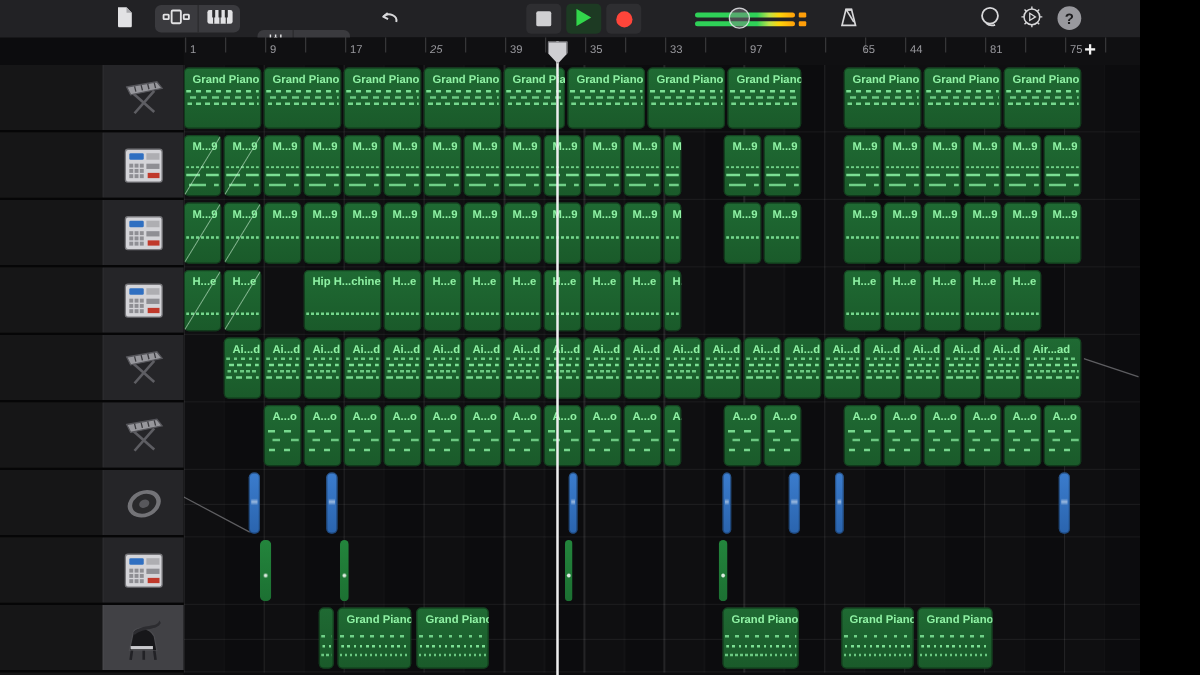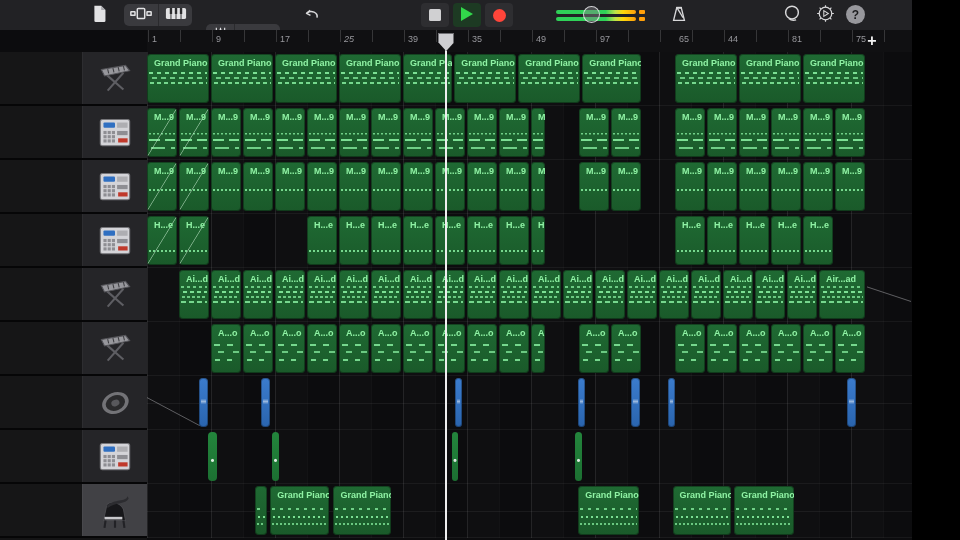--- a/index.html
+++ b/index.html
@@ -255,23 +255,23 @@
       <div class="tick" style="left: 641px;"></div>
       <div class="tick" style="left: 673px;"></div>
       <div class="tick" style="left: 705px;"></div>
       <div class="tick" style="left: 737px;"></div>
       <div class="barnum" style="left: 5px;">1</div>
       <div class="barnum" style="left: 69px;">9</div>
       <div class="barnum" style="left: 133px;">17</div>
       <div class="barnum" style="left: 197px; font-style: italic;">25</div>
       <div class="barnum" style="left: 261px;">39</div>
       <div class="barnum" style="left: 325px;">35</div>
-      <div class="barnum" style="left: 389px;">49</div>
+      <div class="barnum" style="left: 389px;">33</div>
       <div class="barnum" style="left: 453px;">97</div>
-      <div class="barnum" style="left: 532px;">65</div>
+      <div class="barnum" style="left: 543px;">65</div>
       <div class="barnum" style="left: 581px;">44</div>
       <div class="barnum" style="left: 645px;">81</div>
       <div class="barnum" style="left: 709px;">75</div>
     </div>
 
   <div id="headers">
       <div class="hdr-row">
         <div class="hdr-spacer"></div>
         <div class="hdr-cell">
           <svg viewBox="0 0 40 40" width="42" height="42">
@@ -653,20 +653,24 @@
         <div class="region green pat-dotlow" style="left: 0px; width: 30px;">
           <div class="rart"></div>
           <div class="fade-line"></div>
           <span class="region-label">H...e</span>
         </div>
         <div class="region green pat-dotlow" style="left: 32px; width: 30px;">
           <div class="rart"></div>
           <div class="fade-line"></div>
           <span class="region-label">H...e</span>
         </div>
+        <div class="region green pat-dotlow" style="left: 96px; width: 62px;">
+          <div class="rart"></div>
+          <span class="region-label">Hip H...chine</span>
+        </div>
         <div class="region green pat-dotlow" style="left: 160px; width: 30px;">
           <div class="rart"></div>
           <span class="region-label">H...e</span>
         </div>
         <div class="region green pat-dotlow" style="left: 192px; width: 30px;">
           <div class="rart"></div>
           <span class="region-label">H...e</span>
         </div>
         <div class="region green pat-dotlow" style="left: 224px; width: 30px;">
           <div class="rart"></div>

